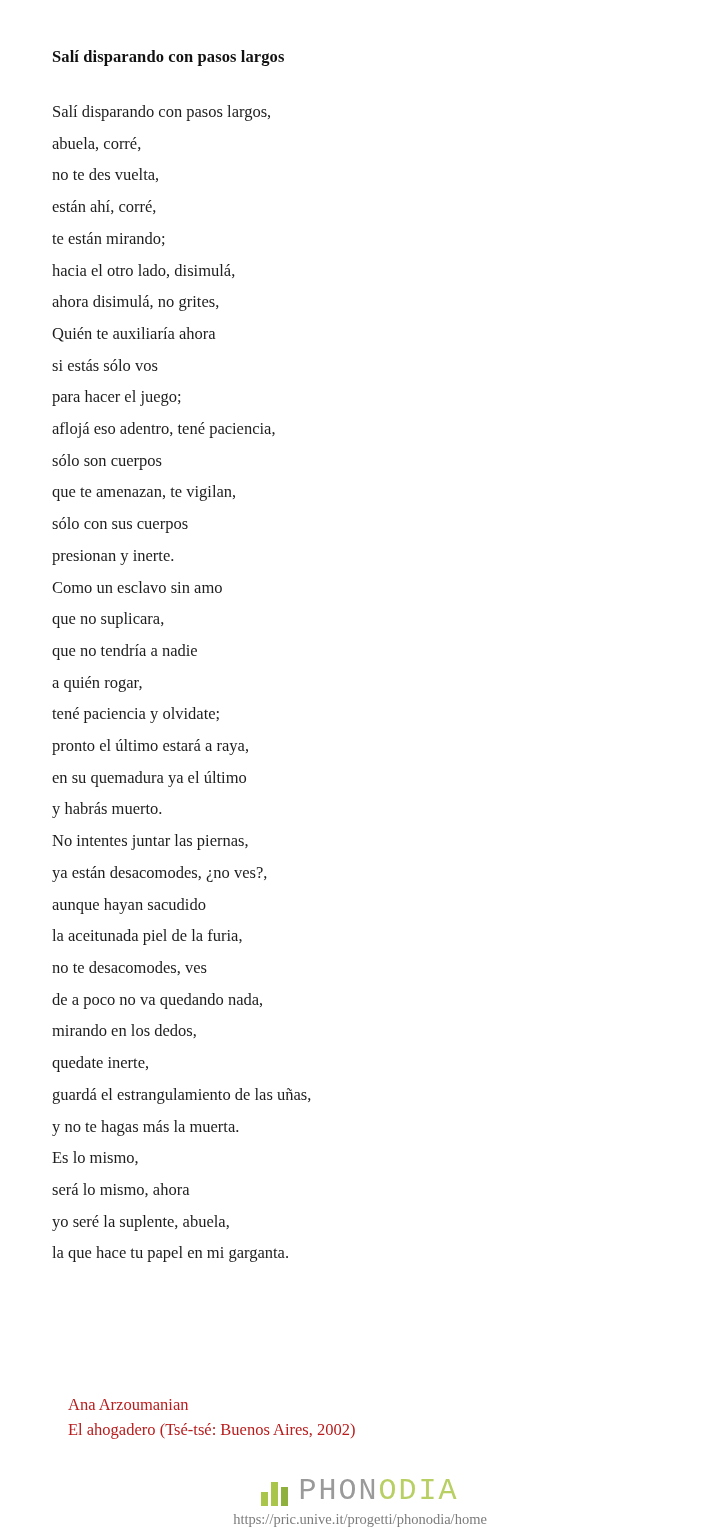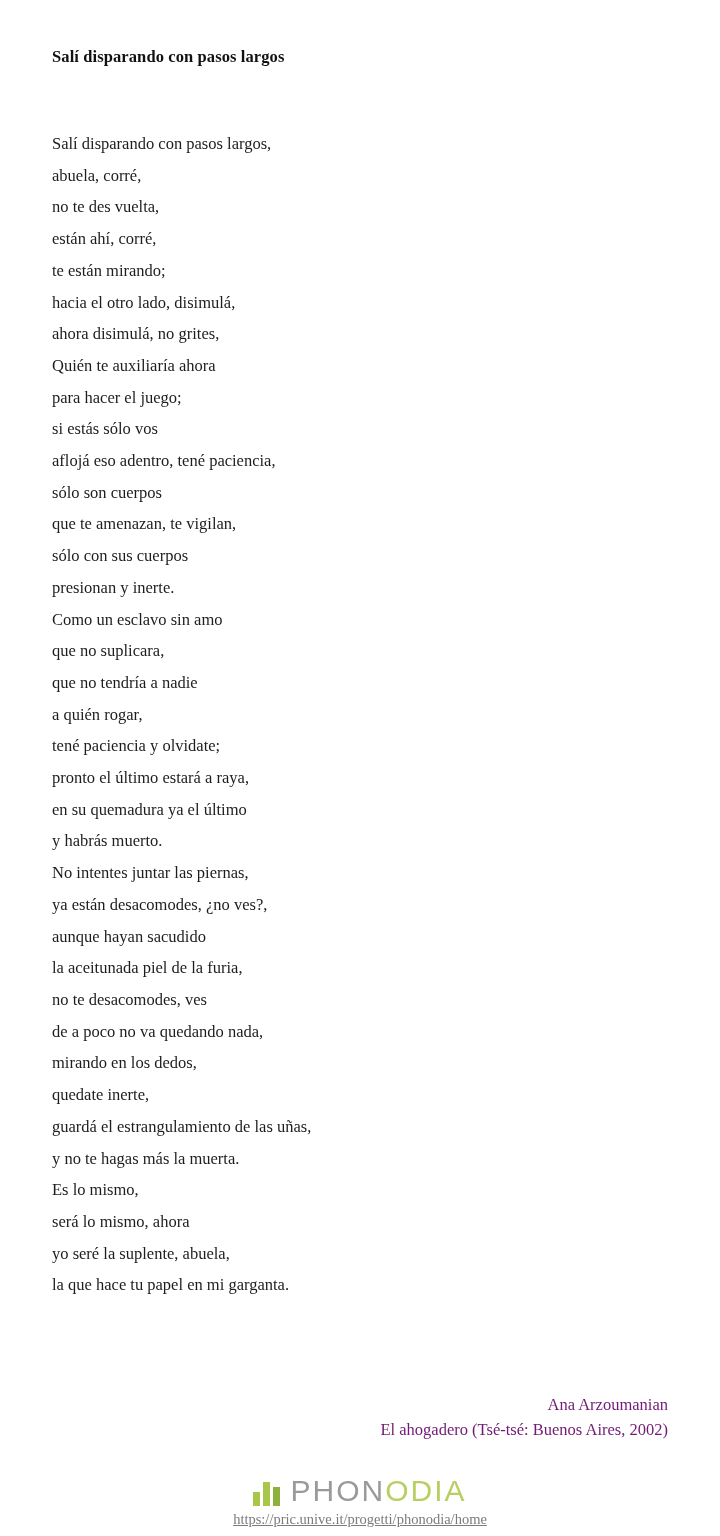--- a/index.html
+++ b/index.html
@@ -28,39 +28,38 @@
     left: 52px;
     top: 47px;
     font-size: 16.5px;
     font-weight: bold;
     letter-spacing: 0.1px;
     color: #111111;
   }
   .poem-body {
     position: absolute;
     left: 52px;
-    top: 128px;
+    top: 96px;
     width: 600px;
   }
   .poem-line {
     font-size: 16.5px;
     line-height: 31.7px;
     color: #1d1d1d;
     white-space: pre-wrap;
     min-height: 31.7px;
   }
   .attribution {
     position: absolute;
     right: 52px;
     top: 1392px;
     width: 600px;
-    text-align: right;
     font-size: 16.5px;
     line-height: 25px;
-    color: #701a75;
+    color: #b91c1c;
   }
   .attribution .source-title {
     margin-top: 40px;
   }
   .footer {
     position: absolute;
     left: 0;
     top: 1474px;
     width: 720px;
     text-align: center;
@@ -79,58 +78,57 @@
   }
   .logo-bars i {
     display: block;
     width: 7px;
     background: #a9c64a;
   }
   .logo-bars i.b1 { height: 14px; }
   .logo-bars i.b2 { height: 24px; }
   .logo-bars i.b3 { height: 19px; background: #8fb03c; }
   .logo-text {
-    font-family: Liberation Sans, sans-serif;
+    font-family: Liberation Mono, monospace;
     font-size: 30px;
     letter-spacing: 2px;
     color: #9a9a9a;
   }
   .logo-text .accent {
     color: #b8cf63;
   }
   .footer-url {
     position: absolute;
     left: 0;
     top: 1511px;
     width: 720px;
     text-align: center;
     font-family: "Liberation Serif", serif;
     font-size: 14.5px;
     color: #7b7b7b;
-    text-decoration: underline;
   }
 </style>
 </head>
 <body>
 
 <div class="page">
 
   <div class="poem-title">Salí disparando con pasos largos</div>
 
   <div class="poem-body">
       <div class="poem-line">Salí disparando con pasos largos,</div>
       <div class="poem-line">abuela, corré,</div>
       <div class="poem-line">no te des vuelta,</div>
       <div class="poem-line">están ahí, corré,</div>
       <div class="poem-line">te están mirando;</div>
       <div class="poem-line">hacia el otro lado, disimulá,</div>
       <div class="poem-line">ahora disimulá, no grites,</div>
       <div class="poem-line">Quién te auxiliaría ahora</div>
+      <div class="poem-line">si estás sólo vos</div>
       <div class="poem-line">para hacer el juego;</div>
-      <div class="poem-line">si estás sólo vos</div>
       <div class="poem-line">aflojá eso adentro, tené paciencia,</div>
       <div class="poem-line">sólo son cuerpos</div>
       <div class="poem-line">que te amenazan, te vigilan,</div>
       <div class="poem-line">sólo con sus cuerpos</div>
       <div class="poem-line">presionan y inerte.</div>
       <div class="poem-line">Como un esclavo sin amo</div>
       <div class="poem-line">que no suplicara,</div>
       <div class="poem-line">que no tendría a nadie</div>
       <div class="poem-line">a quién rogar,</div>
       <div class="poem-line">tené paciencia y olvidate;</div>

